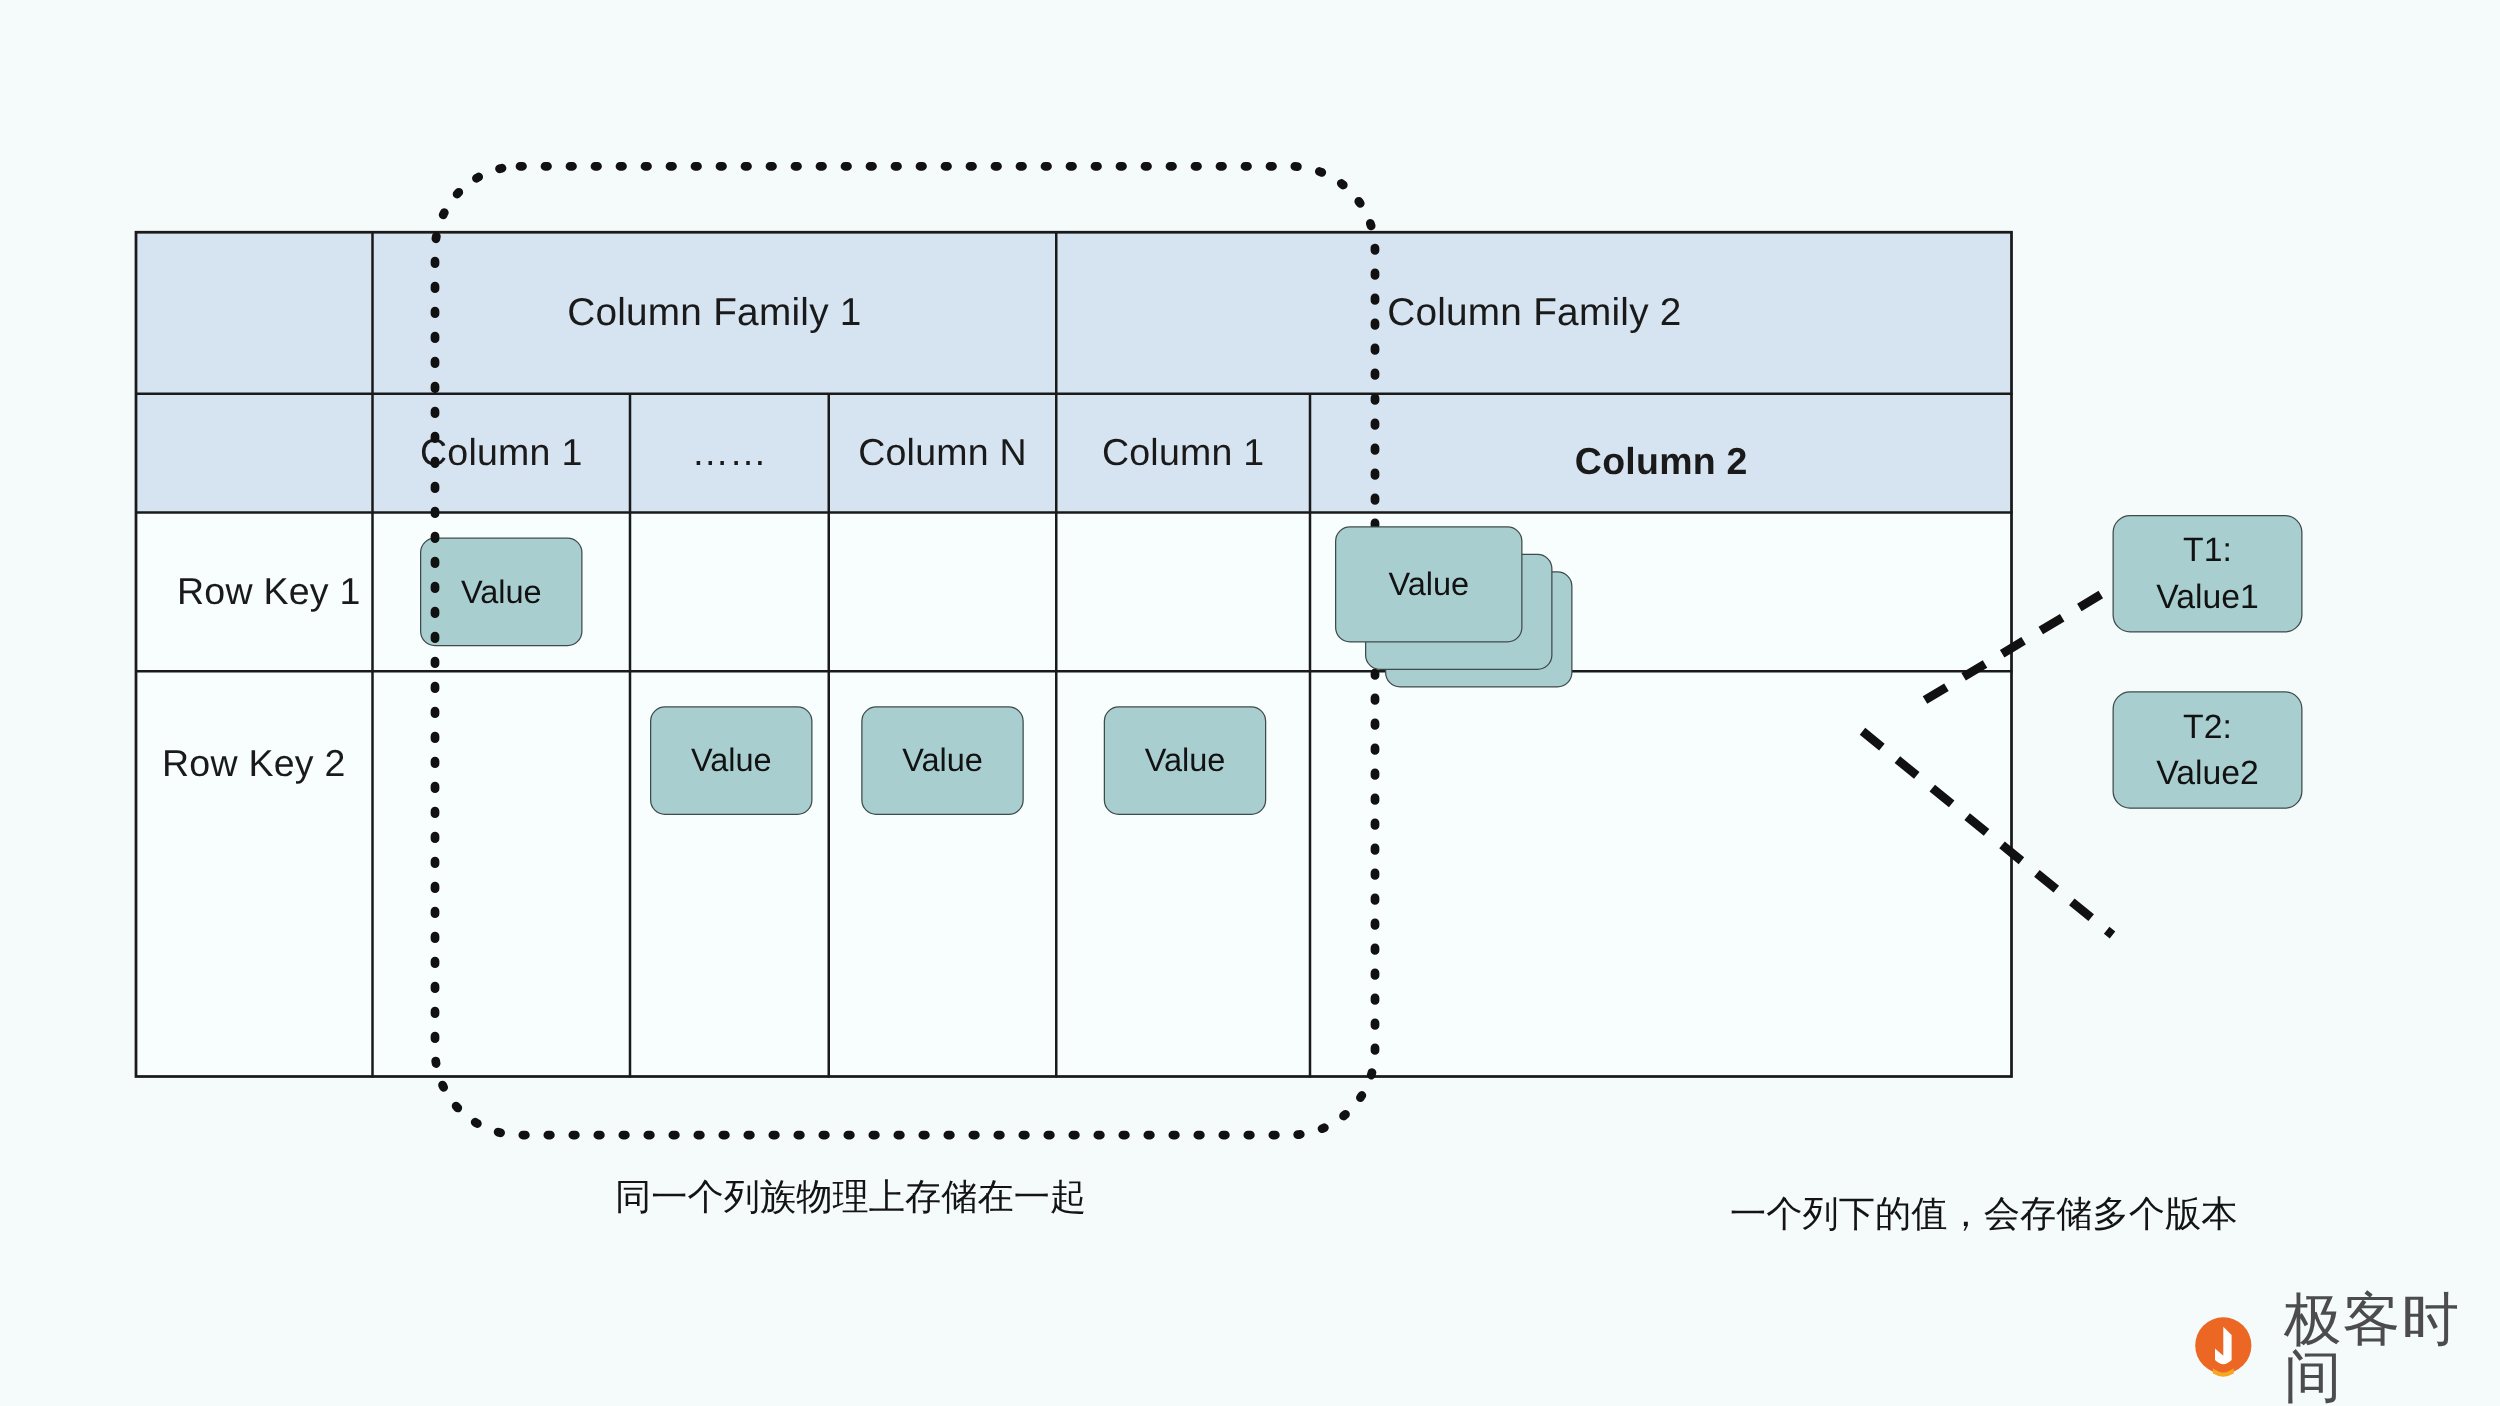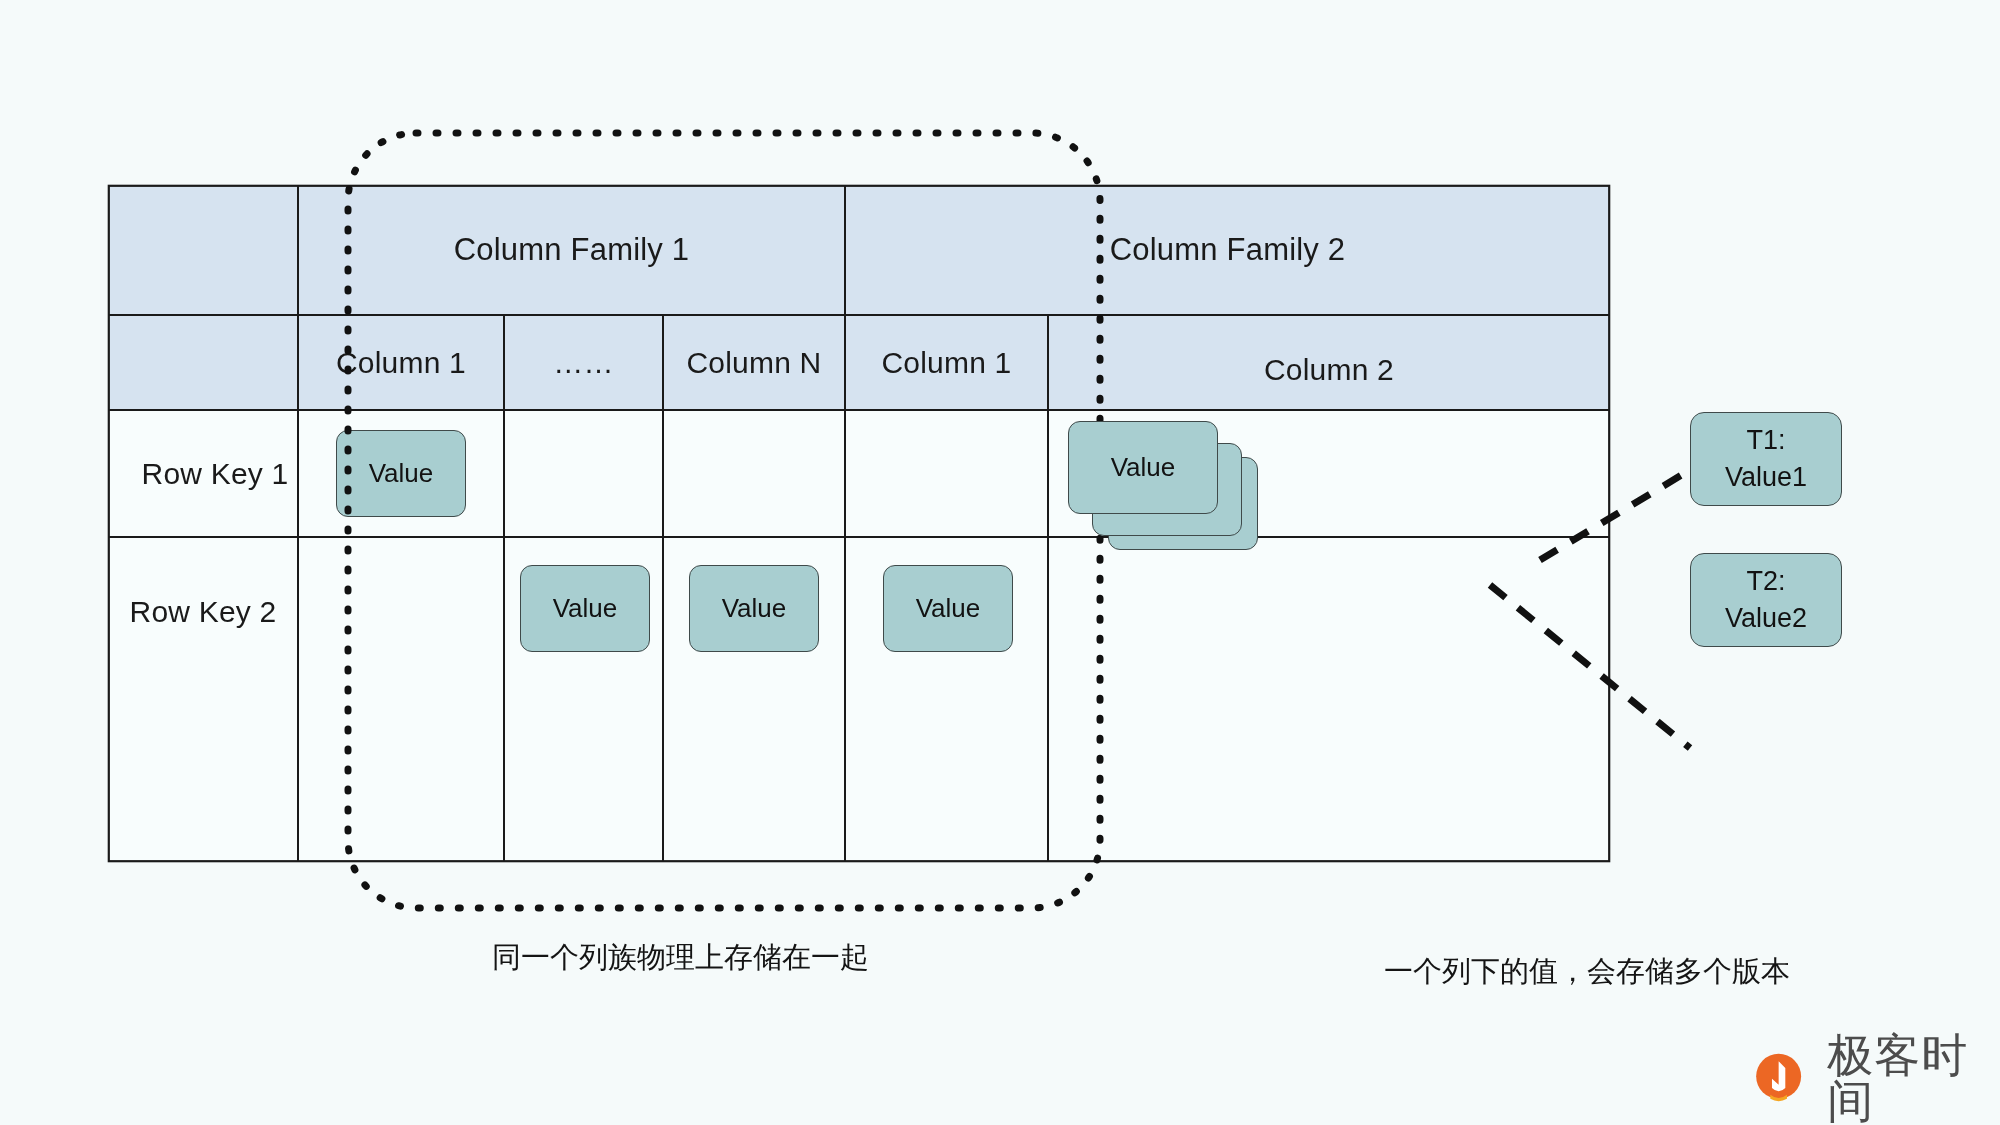--- a/index.html
+++ b/index.html
@@ -136,21 +136,21 @@
       <line x1="940" y1="130" x2="940" y2="677" stroke="#1a1a1a" stroke-width="2"></line>
     </svg>
 
     <div class="cell-text cf-title" style="left:190px; top:0; width:547px; height:130px;">Column Family 1</div>
     <div class="cell-text cf-title" style="left:737px; top:0; width:765px; height:130px;">Column Family 2</div>
 
     <div class="cell-text" style="left:190px; top:130px; width:206px; height:95px;">Column 1</div>
     <div class="cell-text" style="left:396px; top:130px; width:159px; height:95px;">……</div>
     <div class="cell-text" style="left:555px; top:130px; width:182px; height:95px;text-align:right;">Column N</div>
     <div class="cell-text" style="left:737px; top:130px; width:203px; height:95px;">Column 1</div>
-    <div class="cell-text" style="left:940px; top:130px; width:562px; height:110px;">Column 2</div>
+    <div class="cell-text" style="left:940px; top:130px; width:562px; height:110px;font-weight:bold;">Column 2</div>
 
     <div class="cell-text" style="left:0px; top:225px; width:214px; height:127px;">Row Key 1</div>
     <div class="cell-text" style="left:0px; top:352px; width:190px; height:150px;">Row Key 2</div>
 
     <div class="value-chip" style="left:228px; top:245px; width:130px; height:87px;">Value</div>
 
     <div class="value-chip ghost" style="left:1000px; top:272px; width:150px; height:93px; z-index:1;"></div>
     <div class="value-chip ghost" style="left:984px; top:258px; width:150px; height:93px; z-index:2;"></div>
     <div class="value-chip" style="left:960px; top:236px; width:150px; height:93px; z-index:3;">Value</div>
 

